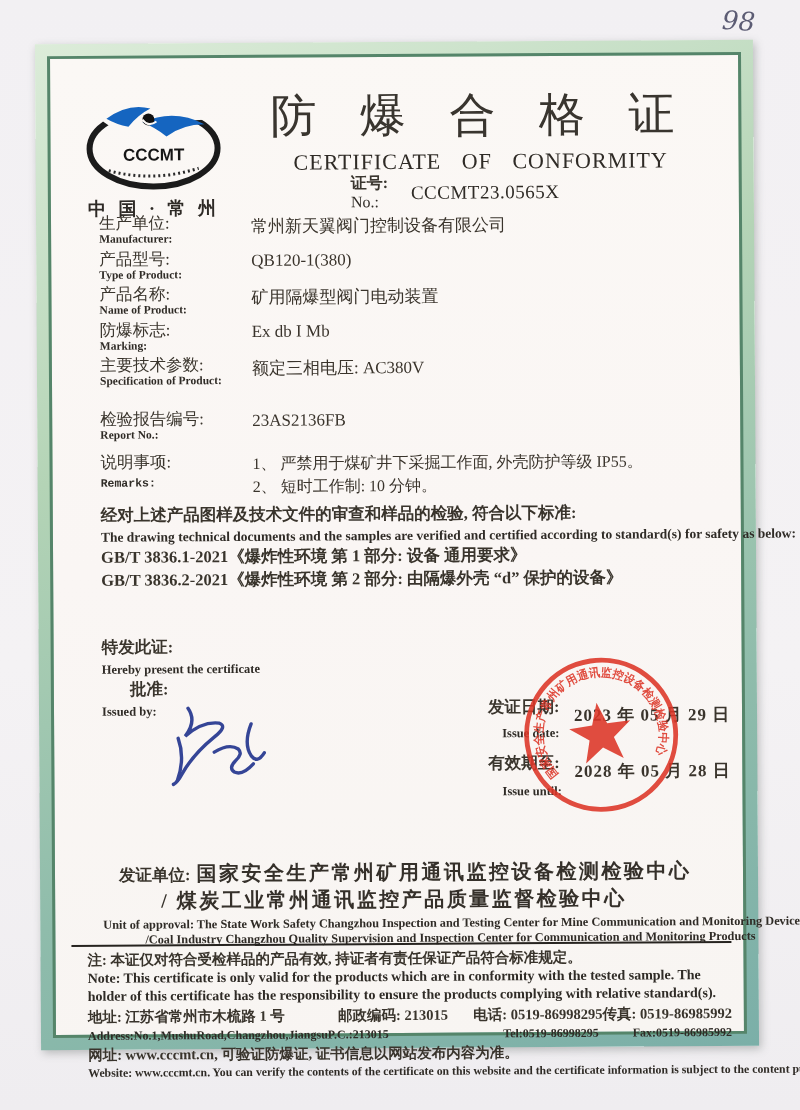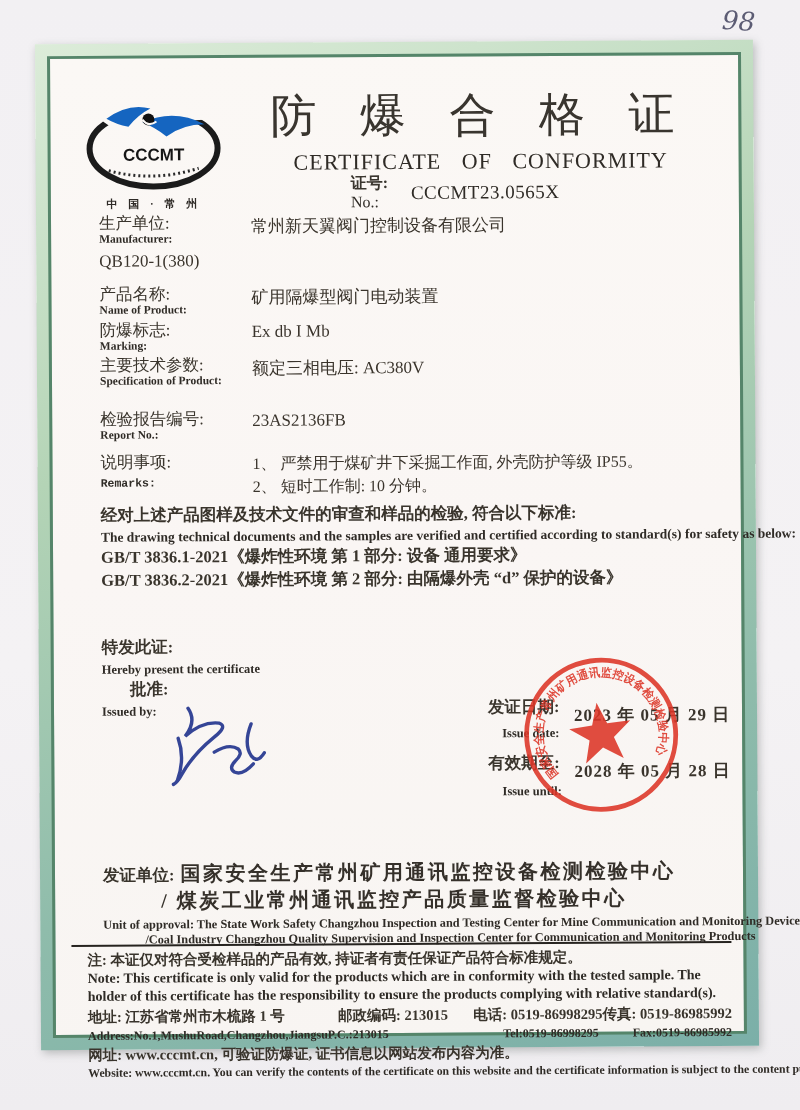--- a/index.html
+++ b/index.html
@@ -23,21 +23,21 @@
     box-shadow:2px 3px 8px rgba(80,90,85,.35);
   }
   .cert-inner{
     width:100%;height:100%;box-sizing:border-box;
     border:3px solid #55856a;
     background:linear-gradient(175deg,#fbf8f5 0%,#faf6f4 50%,#f8f5f2 100%);
     position:relative;
   }
   
   .logo{position:absolute;left:28px;top:40px;width:150px;text-align:center;}
-  .logo-sub{font-size:11px;letter-spacing:4px;color:#2e2a26;margin-top:2px;font-weight:bold;}
+  .logo-sub{font-size:18px;letter-spacing:4px;color:#2e2a26;margin-top:2px;font-weight:bold;}
   .title-cn{
     position:absolute;left:215px;top:28px;width:430px;text-align:center;
     font-size:46px;letter-spacing:16px;color:#39352f;font-weight:500;white-space:nowrap;
   }
   .title-en{
     position:absolute;left:200px;top:92px;width:460px;text-align:center;
     font-size:22px;letter-spacing:1px;word-spacing:14px;color:#2f2b26;white-space:nowrap;
   }
   .certno-cn{position:absolute;left:300px;top:116px;font-size:16px;font-weight:bold;color:#3a362f;}
   .certno-en{position:absolute;left:300px;top:136px;font-size:16px;color:#2f2b26;text-align:right;}
@@ -60,21 +60,21 @@
   .issue{position:absolute;left:48px;top:558px;right:14px;height:230px;}
   .ib{position:absolute;white-space:nowrap;}
   .lbl-cn{font-size:16.5px;font-weight:bold;color:#3a352d;}
   .lbl-en{font-size:12.5px;font-weight:bold;color:#2f2b26;}
   .date-val{font-size:17px;font-weight:bold;color:#3a342c;letter-spacing:1px;}
   .stamp{position:absolute;left:418px;top:40px;width:162px;height:162px;opacity:.88;pointer-events:none;}
   .sig{position:absolute;left:52px;top:82px;}
   
   .approval{position:absolute;left:48px;top:802px;right:12px;}
   .ap-row1{display:flex;align-items:baseline;}
-  .ap-label{font-size:16.5px;font-weight:bold;color:#39342c;white-space:nowrap;margin-right:6px;}
+  .ap-label{font-size:16.5px;font-weight:bold;color:#39342c;white-space:nowrap;margin-right:6px;margin-left:16px;}
   .ap-line1{font-size:20px;font-weight:bold;color:#35302a;letter-spacing:2.5px;white-space:nowrap;}
   .ap-line2{font-size:20px;font-weight:bold;color:#35302a;letter-spacing:2.5px;margin-left:58px;white-space:nowrap;}
   .ap-en1{font-size:12.3px;font-weight:bold;color:#2f2b26;margin-top:3px;white-space:nowrap;}
   .ap-en2{font-size:12.3px;font-weight:bold;color:#2f2b26;margin-left:42px;white-space:nowrap;}
   
   .footer{position:absolute;left:16px;right:12px;top:886px;border-top:2.5px solid #26231f;padding:4px 0 0 16px;}
   .note-cn{font-size:14.5px;font-weight:bold;color:#39342c;line-height:19px;white-space:nowrap;}
   .note-en{font-size:14px;font-weight:bold;color:#2f2b26;line-height:18px;}
   .addr-row{display:flex;margin-top:2px;}
   .addr-row .c1{width:292px;}.addr-row .c2{width:158px;}.addr-row .c3{width:146px;}
@@ -115,20 +115,24 @@
 
     <div class="fields">
       <div class="frow">
         <div class="flabel">
           <div class="cn">生产单位:</div>
           <div class="en">Manufacturer:</div>
         </div>
         <div class="fval">常州新天翼阀门控制设备有限公司</div>
       </div>
       <div class="frow">
+        <div class="flabel">
+          <div class="cn">产品型号:</div>
+          <div class="en">Type of Product:</div>
+        </div>
         <div class="fval">QB120-1(380)</div>
       </div>
       <div class="frow">
         <div class="flabel">
           <div class="cn">产品名称:</div>
           <div class="en">Name of Product:</div>
         </div>
         <div class="fval">矿用隔爆型阀门电动装置</div>
       </div>
       <div class="frow">

